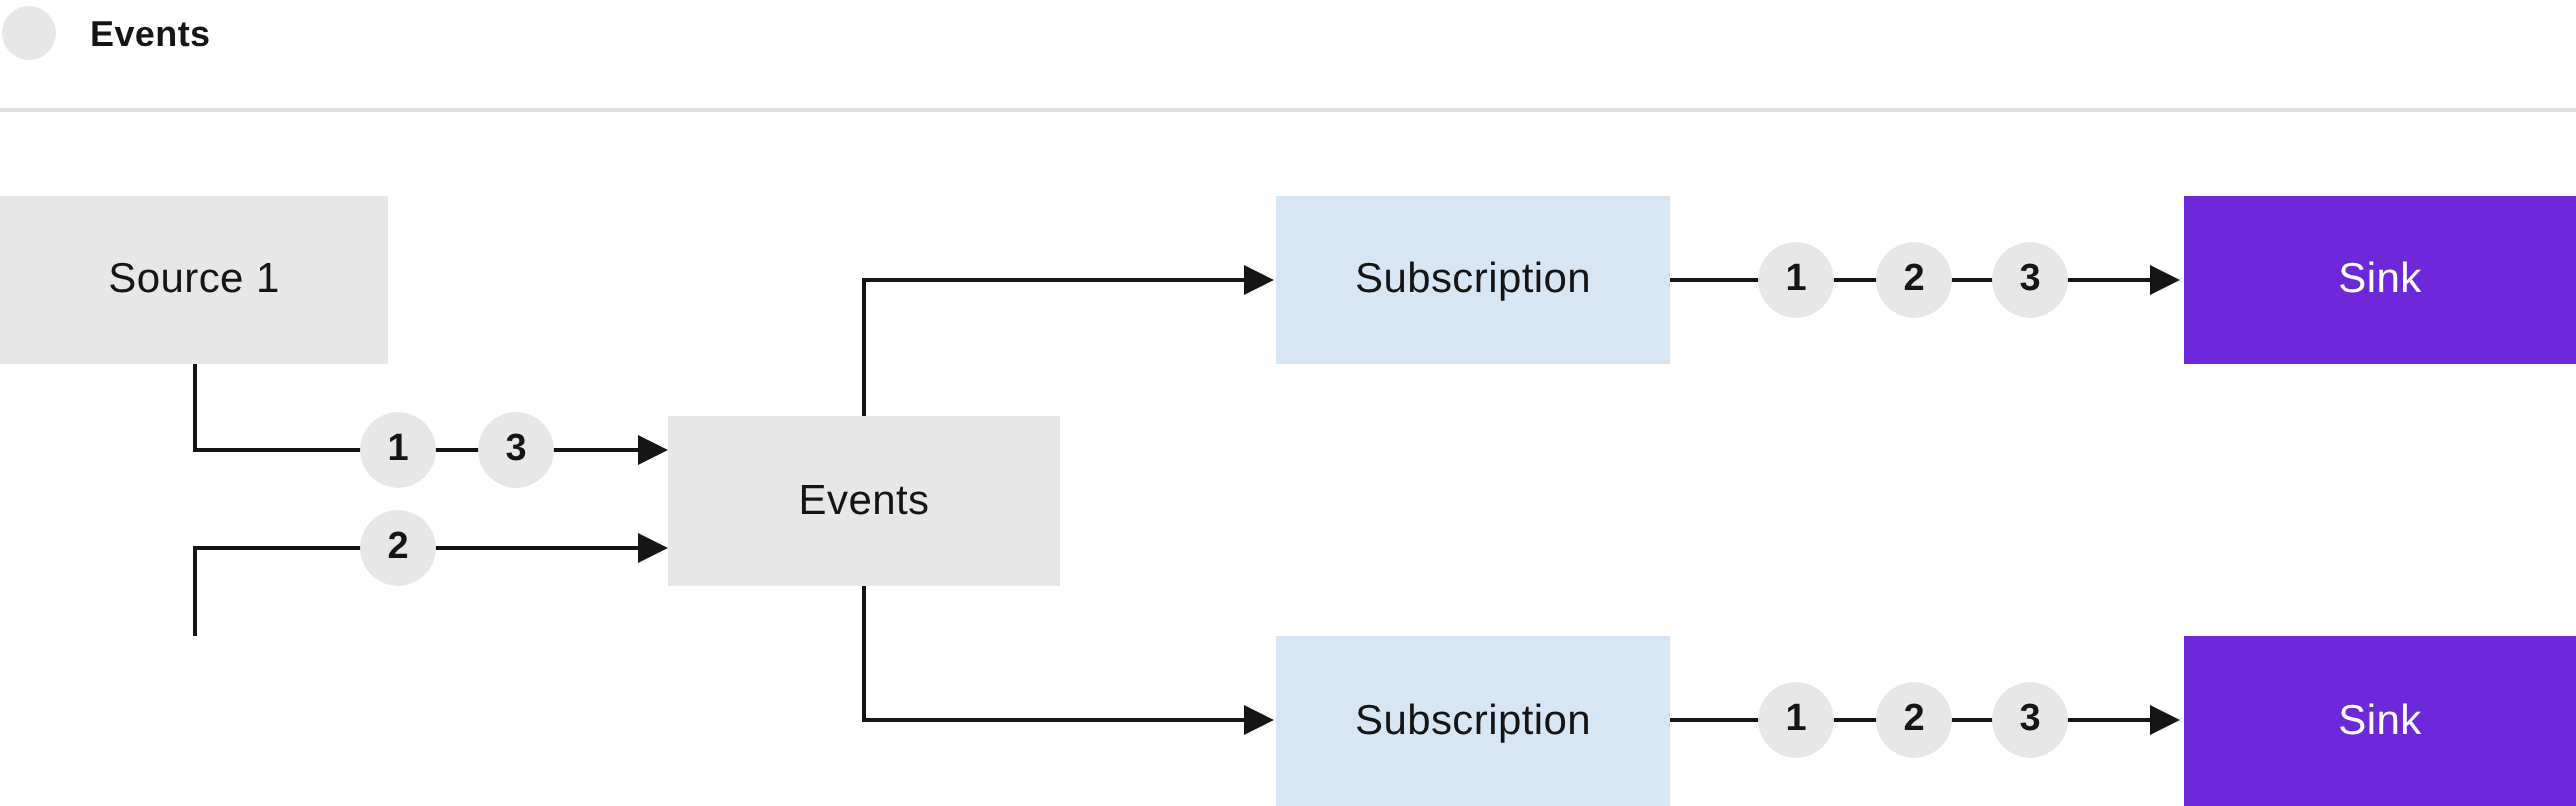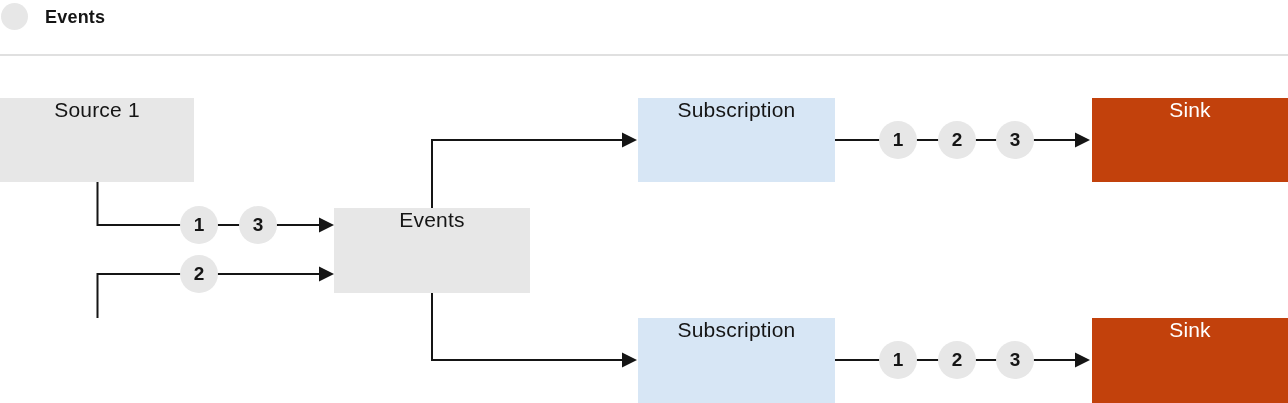--- a/index.html
+++ b/index.html
@@ -41,29 +41,29 @@
     left: 0; top: 0;
     width: 1288px; height: 403px;
   }
   .wire { stroke: #151515; stroke-width: 2; fill: none; }
   .arrowhead { fill: #151515; stroke: none; }
 
   
   .box {
     position: absolute;
     display: flex;
-    align-items: flex-start;
+    align-items: center;
     justify-content: center;
     font-size: 21px;
     color: #151515;
     letter-spacing: 0.2px;
   }
   .box.gray         { background: #e7e7e7; }
   .box.subscription { background: #d7e6f5; }
-  .box.sink         { background: #c2410c; color: #ffffff; }
+  .box.sink         { background: #6d28d9; color: #ffffff; }
 
   .box.source1      { left: 0;     top: 98;  width: 194px; height: 84px; top: 98px; }
   .box.source2      { left: 0;     top: 318px; width: 194px; height: 85px; }
   .box.channel      { left: 334px; top: 208px; width: 196px; height: 85px; }
   .box.sub-top      { left: 638px; top: 98px;  width: 197px; height: 84px; }
   .box.sub-bottom   { left: 638px; top: 318px; width: 197px; height: 85px; }
   .box.sink-top     { left: 1092px; top: 98px;  width: 196px; height: 84px; }
   .box.sink-bottom  { left: 1092px; top: 318px; width: 196px; height: 85px; }
 
   

